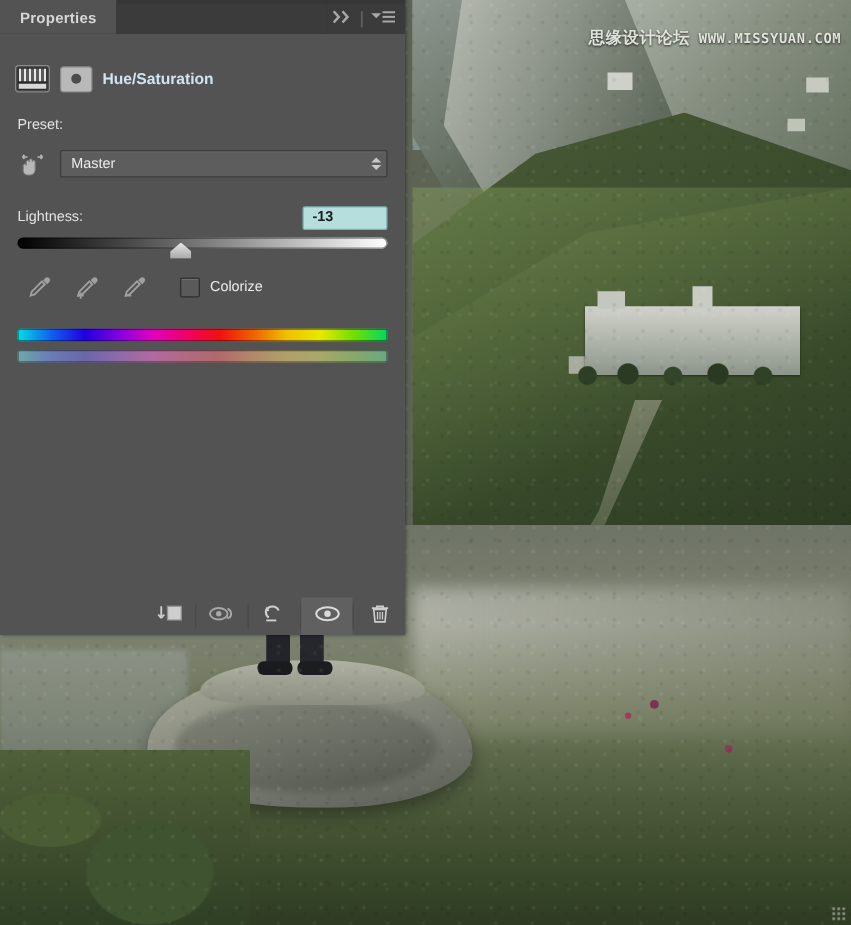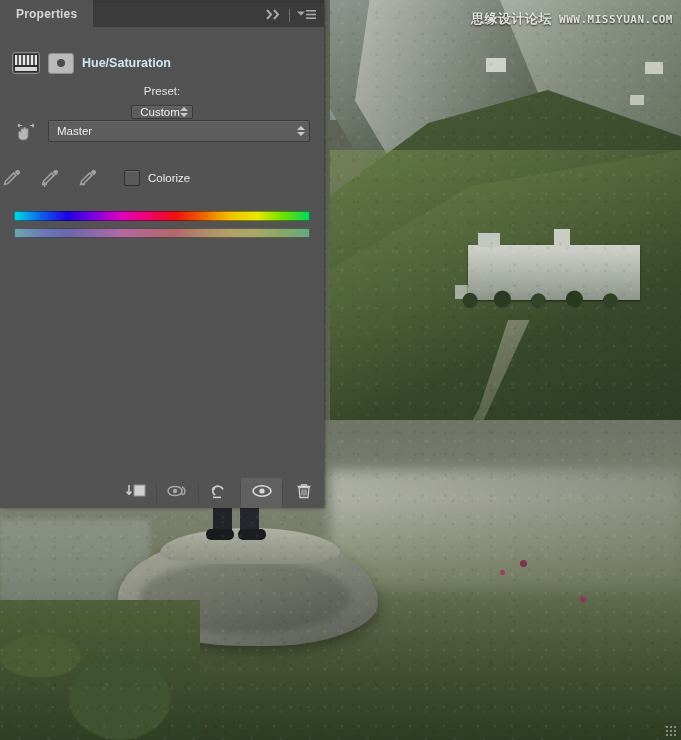--- a/index.html
+++ b/index.html
@@ -94,21 +94,21 @@
   .flow2{left:580px;top:596px;width:6px;height:6px;background:#8a3a58;border-radius:50%;}
   .flow3{left:500px;top:570px;width:5px;height:5px;background:#a03c5e;border-radius:50%;}
   .texture{left:0;top:0;width:681px;height:740px;opacity:.20;
      background-image:radial-gradient(circle at 12% 22%,rgba(255,255,255,.35) 0 1px,transparent 2px),
                       radial-gradient(circle at 37% 61%,rgba(0,0,0,.35) 0 1px,transparent 2px),
                       radial-gradient(circle at 68% 35%,rgba(255,255,255,.25) 0 1px,transparent 2px),
                       radial-gradient(circle at 85% 78%,rgba(0,0,0,.3) 0 1px,transparent 2px);
      background-size:17px 19px,23px 21px,29px 27px,19px 23px;}
 
   
-  #watermark{position:absolute;right:8px;top:10px;display:flex;align-items:center;gap:7px;
+  #watermark{position:absolute;right:8px;top:21px;display:flex;align-items:center;gap:7px;
      color:#e9eae4;font-size:12px;letter-spacing:.5px;opacity:.92;
      text-shadow:0 1px 2px rgba(0,0,0,.85);font-weight:bold;}
   #watermark .cn{font-family:"DejaVu Sans",sans-serif;font-size:13px;}
   #watermark .url{font-family:"DejaVu Sans Mono","Liberation Mono",monospace;font-size:11px;}
 
   
   #panel{position:absolute;left:0;top:0;width:324px;height:508px;background:#535353;
          box-shadow:1px 0 3px rgba(0,0,0,.45);}
 
   #tabbar{height:27px;background:#363636;display:flex;align-items:stretch;position:relative;}
@@ -125,21 +125,21 @@
   #adj-thumb:after{content:"";position:absolute;left:2px;top:2px;right:2px;height:10px;
       background:repeating-linear-gradient(90deg,#e8e8e8 0 2px,#5a5a5a 2px 4px);}
   #adj-thumb:before{content:"";position:absolute;left:2px;bottom:2px;right:2px;height:4px;background:#d8d8d8;}
   #mask-thumb{width:24px;height:19px;border-radius:3px;background:#b9b9b9;
       border:1px solid #8c8c8c;position:relative;}
   #mask-thumb:after{content:"";position:absolute;left:50%;top:50%;width:8px;height:8px;
       margin:-4px 0 0 -4px;border-radius:50%;background:#4c4c4c;}
   #panel-title{color:#cfe6f2;font-size:12.5px;font-weight:bold;}
 
   .row{display:flex;align-items:center;padding:0 14px;}
-  #preset-row{height:30px;gap:8px;margin-top:2px;flex-direction:column;}
+  #preset-row{height:30px;gap:8px;margin-top:2px;}
   .lbl{color:#e2e2e2;font-size:11.5px;}
   .select{flex:1;height:20px;background:#5d5d5d;border:1px solid #3c3c3c;border-radius:2px;
      display:flex;align-items:center;justify-content:space-between;padding:0 4px 0 8px;
      color:#ececec;font-size:11.5px;box-shadow:inset 0 1px 0 rgba(255,255,255,.07);}
   .spin{display:flex;flex-direction:column;gap:2px;opacity:.85;}
   .spin i{display:block;width:0;height:0;border-left:4px solid transparent;border-right:4px solid transparent;}
   .spin i.up{border-bottom:4px solid #dcdcdc;}
   .spin i.dn{border-top:4px solid #dcdcdc;}
 
   #master-row{height:32px;gap:10px;}
@@ -154,21 +154,21 @@
   .track{position:relative;height:9px;border-radius:5px;margin:3px 0 2px 0;
      box-shadow:inset 0 0 0 1px rgba(0,0,0,.45);}
   .track-hue{background:linear-gradient(90deg,#ff2a00,#ff8a00,#ffe000,#7ee000,#00c86e,#00c8c8,#1040e8,#5a00d0,#c000c0,#ff0090);}
   .track-sat{background:linear-gradient(90deg,#9a9a9a,#b05050,#d01010,#e00000);}
   .track-light{background:linear-gradient(90deg,#000000,#7a7a7a,#ffffff);}
   .thumb{position:absolute;top:4px;width:17px;height:13px;margin-left:-8px;
      background:linear-gradient(180deg,#e6e6e6,#a9a9a9);
      clip-path:polygon(50% 0,100% 55%,100% 100%,0 100%,0 55%);
      filter:drop-shadow(0 1px 1px rgba(0,0,0,.55));}
 
-  #tools-row{height:34px;padding:0 0;display:flex;align-items:center;gap:16px;margin-top:14px;}
+  #tools-row{height:34px;padding:0 20px;display:flex;align-items:center;gap:16px;margin-top:14px;}
   .dropper{width:22px;height:22px;opacity:.62;}
   #colorize-wrap{display:flex;align-items:center;gap:8px;margin-left:10px;}
   #colorize-box{width:14px;height:14px;background:#5a5a5a;border:1px solid #2f2f2f;border-radius:2px;
      box-shadow:inset 0 1px 0 rgba(255,255,255,.12);}
   #colorize-label{color:#ececec;font-size:11.5px;}
 
   #ramps{padding:0 14px;margin-top:16px;}
   .ramp{height:10px;border-radius:2px;box-shadow:inset 0 0 0 1px rgba(0,0,0,.4);}
   .ramp-top{background:linear-gradient(90deg,#00e0e0,#1060f0,#2000e0,#8000e0,#e000c0,#f0006a,#f01010,#f06000,#f0c000,#e8e800,#70e000,#00d860);}
   .ramp-bot{margin-top:7px;background:linear-gradient(90deg,#6fa8a8,#6a7cb4,#6a68a8,#8e6aa8,#b06aa0,#b06a82,#b06a6a,#b08a6a,#b0a06a,#a8a86a,#86a86a,#6aa884);}
@@ -253,27 +253,20 @@
   </div>
 
   <div id="titlerow">
     <div id="adj-thumb"></div>
     <div id="mask-thumb"></div>
     <div id="panel-title">Hue/Saturation</div>
   </div>
 
   <div class="row" id="preset-row">
     <span class="lbl">Preset:</span>
-    <div class="select">
-      <span>Custom</span>
-      <span class="spin">
-          <i class="up"></i>
-          <i class="dn"></i>
-        </span>
-    </div>
   </div>
 
   <div class="row" id="master-row">
     <span id="hand-icon">
       <svg width="24" height="22" viewBox="0 0 24 22">
         <path d="M8 20c-2 0-3.4-1.6-3.4-3.4v-4.2c0-.7.6-1.2 1.2-1.2s1.2.5 1.2 1.2V9.6c0-.7.5-1.2 1.2-1.2s1.2.5 1.2 1.2V8.4c0-.7.5-1.2 1.2-1.2s1.2.5 1.2 1.2v1c0-.7.5-1.1 1.1-1.1s1.2.5 1.2 1.2v6.3c0 2.2-1.5 4.2-4 4.2z" fill="#b7b7b7" stroke="#7d7d7d" stroke-width=".8"></path>
         <path d="M4 5.5h4M4 5.5l1.6-1.6M4 5.5l1.6 1.6" stroke="#b7b7b7" stroke-width="1.2" fill="none"></path>
         <path d="M16 5.5h4M20 5.5l-1.6-1.6M20 5.5l-1.6 1.6" stroke="#b7b7b7" stroke-width="1.2" fill="none"></path>
       </svg>
     </span>
@@ -281,20 +274,29 @@
       <span>Master</span>
       <span class="spin">
           <i class="up"></i>
           <i class="dn"></i>
         </span>
     </div>
   </div>
 
 
 
+  <div class="slider-block" style="margin-top:14px;">
+    <div class="sl-head">
+      <span class="lbl">Lightness:</span>
+      <span class="val-field val-hl">-13</span>
+    </div>
+    <div class="track track-light">
+      <span class="thumb" style="left:44%"></span>
+    </div>
+  </div>
 
   <div id="tools-row">
     <span class="dropper">
       <svg width="22" height="22" viewBox="0 0 22 22">
           <path d="M16.5 3.2a2.3 2.3 0 013.2 3.2l-2 2-3.2-3.2 2-2z" fill="#cfcfcf"></path>
           <path d="M13.6 6.1l2.3 2.3-8.2 8.2-3.2.9.9-3.2 8.2-8.2z" fill="none" stroke="#cfcfcf" stroke-width="1.5"></path>
         </svg>
     </span>
     <span class="dropper">
       <svg width="22" height="22" viewBox="0 0 22 22">

